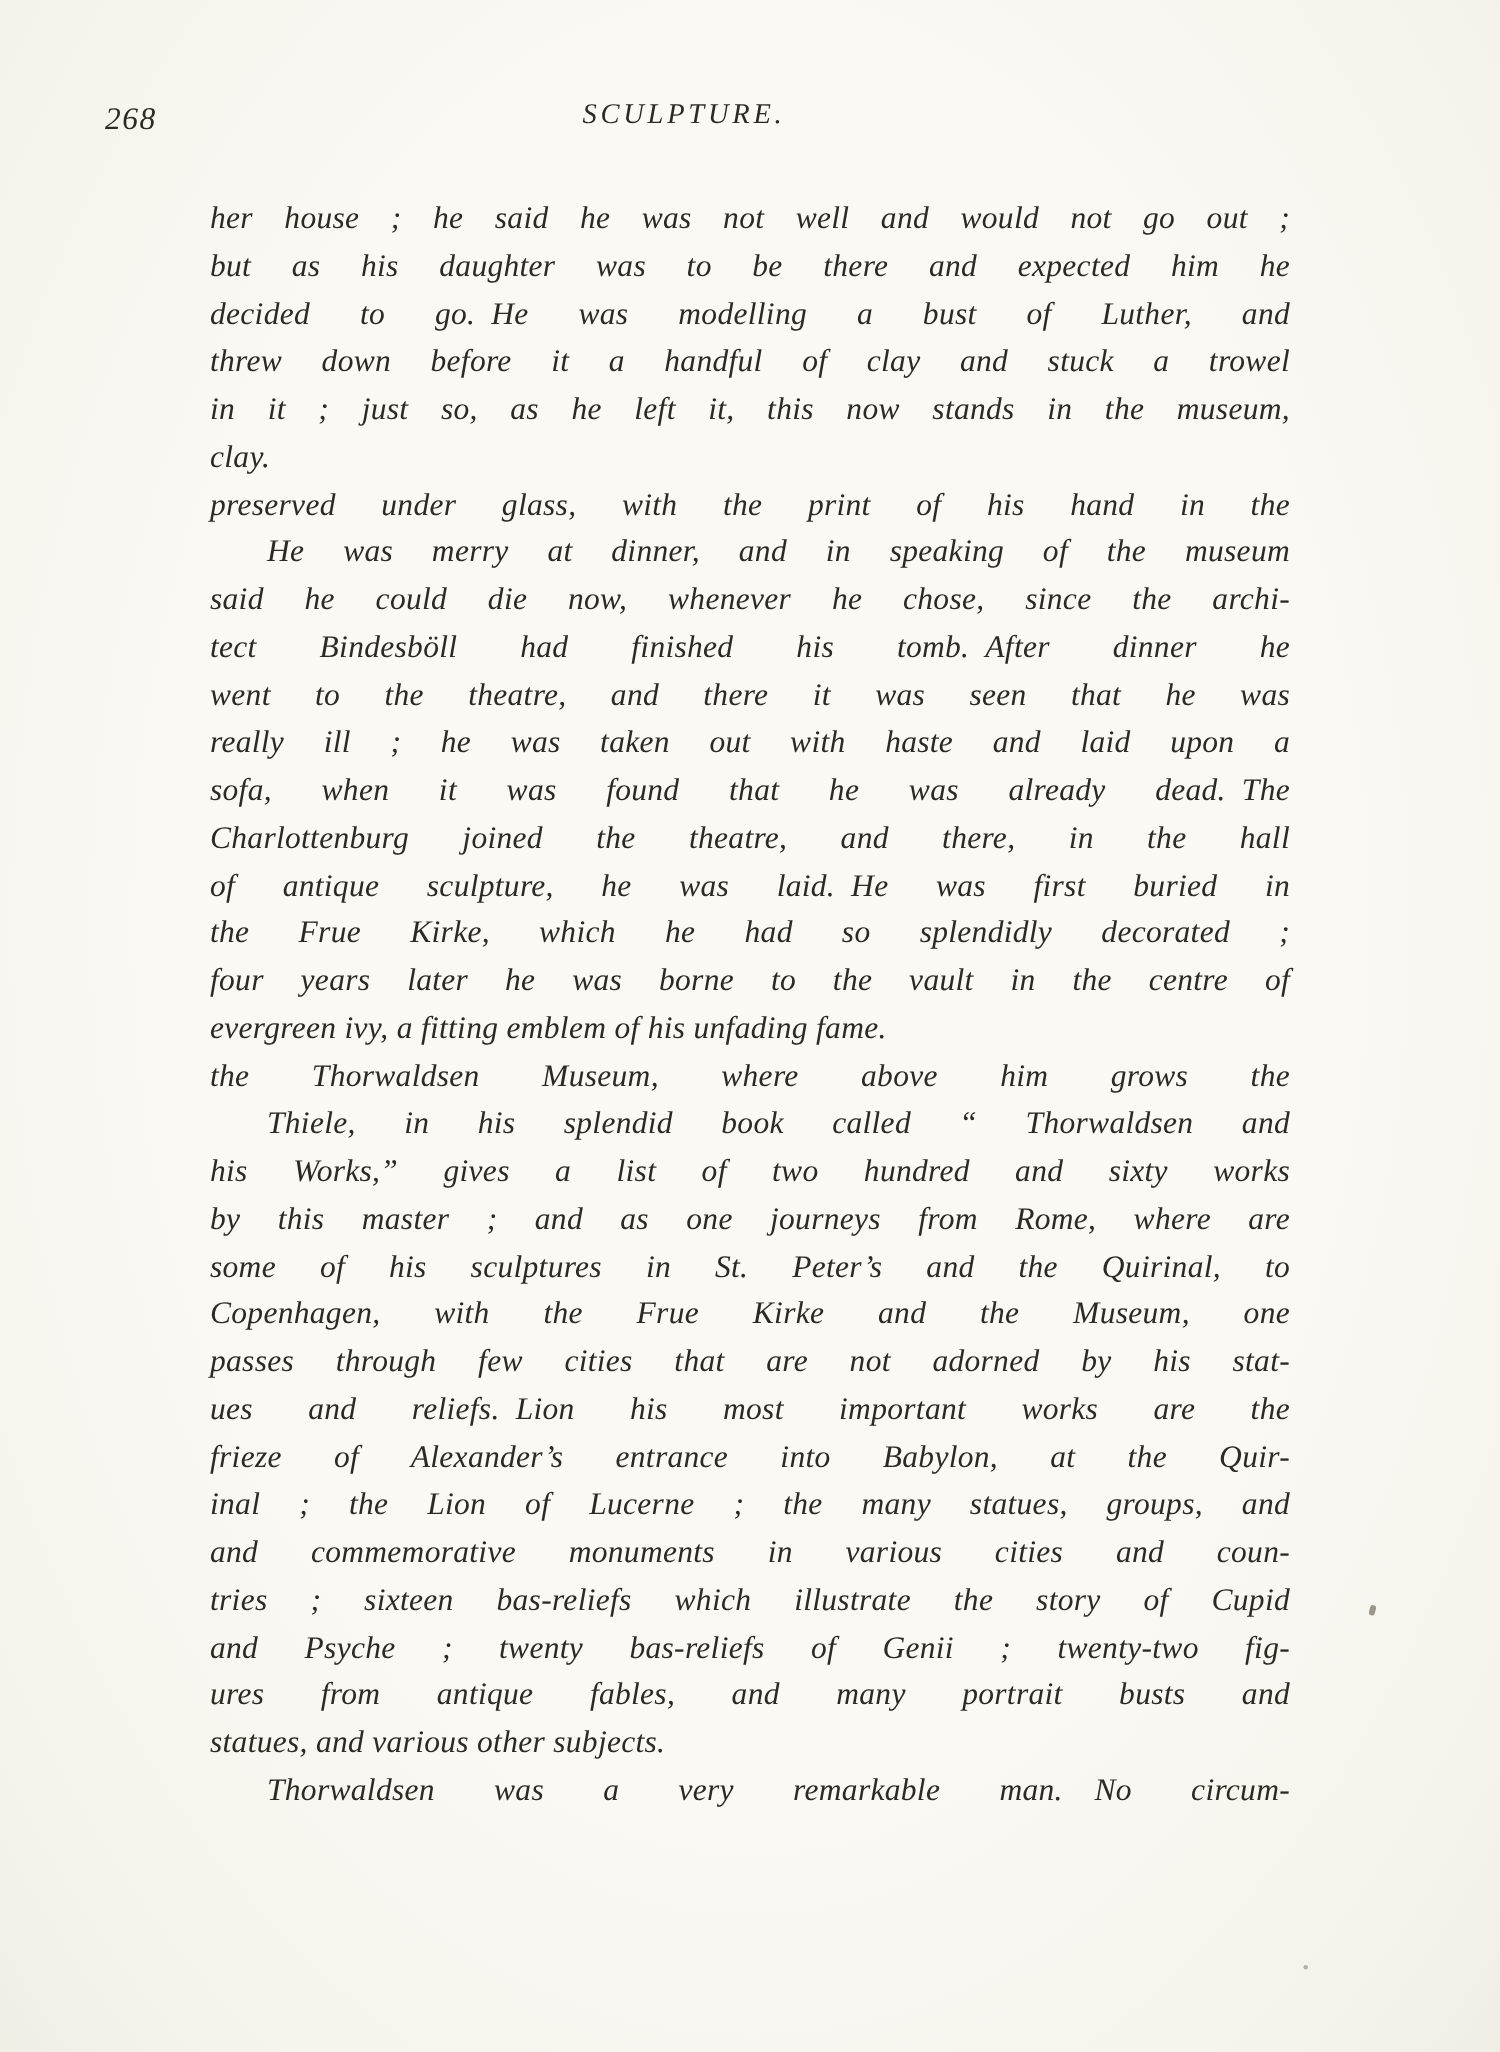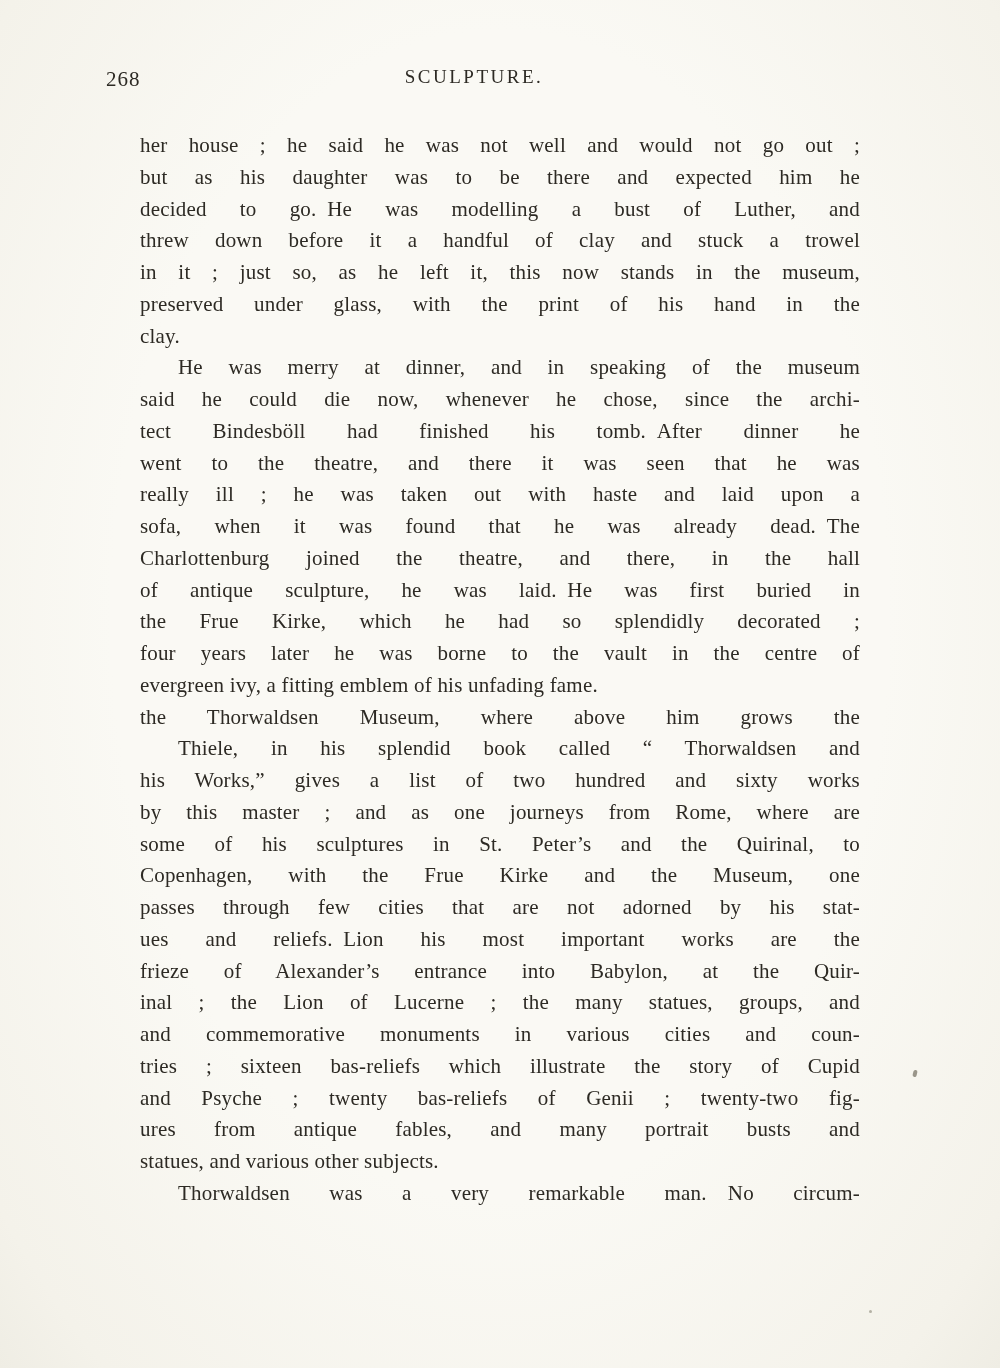--- a/index.html
+++ b/index.html
@@ -13,21 +13,22 @@
     height: 1368px;
     margin: 0 auto;
     background: radial-gradient(ellipse at 50% 45%, #faf9f4 55%, #f4f2ea 90%, #efede4 100%);
     color: #2d2a24;
     font-family: "Liberation Serif", "DejaVu Serif", serif;
     overflow: hidden;
   }
   .header {
     position: relative;
     height: 28px;
-    margin: 66px 140px 36px 104px;
+    margin: 66px 140px 36px 68px;
+    font-style: italic;
   }
   .page-number {
     position: absolute;
     left: 2px;
     top: 1px;
     font-size: 21px;
     letter-spacing: 1px;
   }
   .running-head {
     position: absolute;
@@ -41,20 +42,21 @@
   .body-text {
     margin: 0 140px;
     font-size: 21px;
     line-height: 31.75px;
     letter-spacing: 0.2px;
   }
   .para { margin: 0; }
   .line {
     text-align: justify;
     text-align-last: justify;
+    font-style: italic;
   }
   .line.last { text-align-last: left; }
   .line.indent { text-indent: 38px; }
   .speck {
     position: absolute;
     left: 913px;
     top: 1070px;
     width: 4px;
     height: 7px;
     border-radius: 2px;
@@ -82,22 +84,22 @@
     <span class="running-head">SCULPTURE.</span>
   </div>
 
   <main class="body-text">
       <div class="para">
         <div class="line">her house ; he said he was not well and would not go out ;</div>
         <div class="line">but as his daughter was to be there and expected him he</div>
         <div class="line">decided to go. He was modelling a bust of Luther, and</div>
         <div class="line">threw down before it a handful of clay and stuck a trowel</div>
         <div class="line">in it ; just so, as he left it, this now stands in the museum,</div>
+        <div class="line last">clay.</div>
         <div class="line">preserved under glass, with the print of his hand in the</div>
-        <div class="line last">clay.</div>
       </div>
       <div class="para">
         <div class="line indent">He was merry at dinner, and in speaking of the museum</div>
         <div class="line">said he could die now, whenever he chose, since the archi-</div>
         <div class="line">tect Bindesböll had finished his tomb. After dinner he</div>
         <div class="line">went to the theatre, and there it was seen that he was</div>
         <div class="line">really ill ; he was taken out with haste and laid upon a</div>
         <div class="line">sofa, when it was found that he was already dead. The</div>
         <div class="line">Charlottenburg joined the theatre, and there, in the hall</div>
         <div class="line">of antique sculpture, he was laid. He was first buried in</div>

